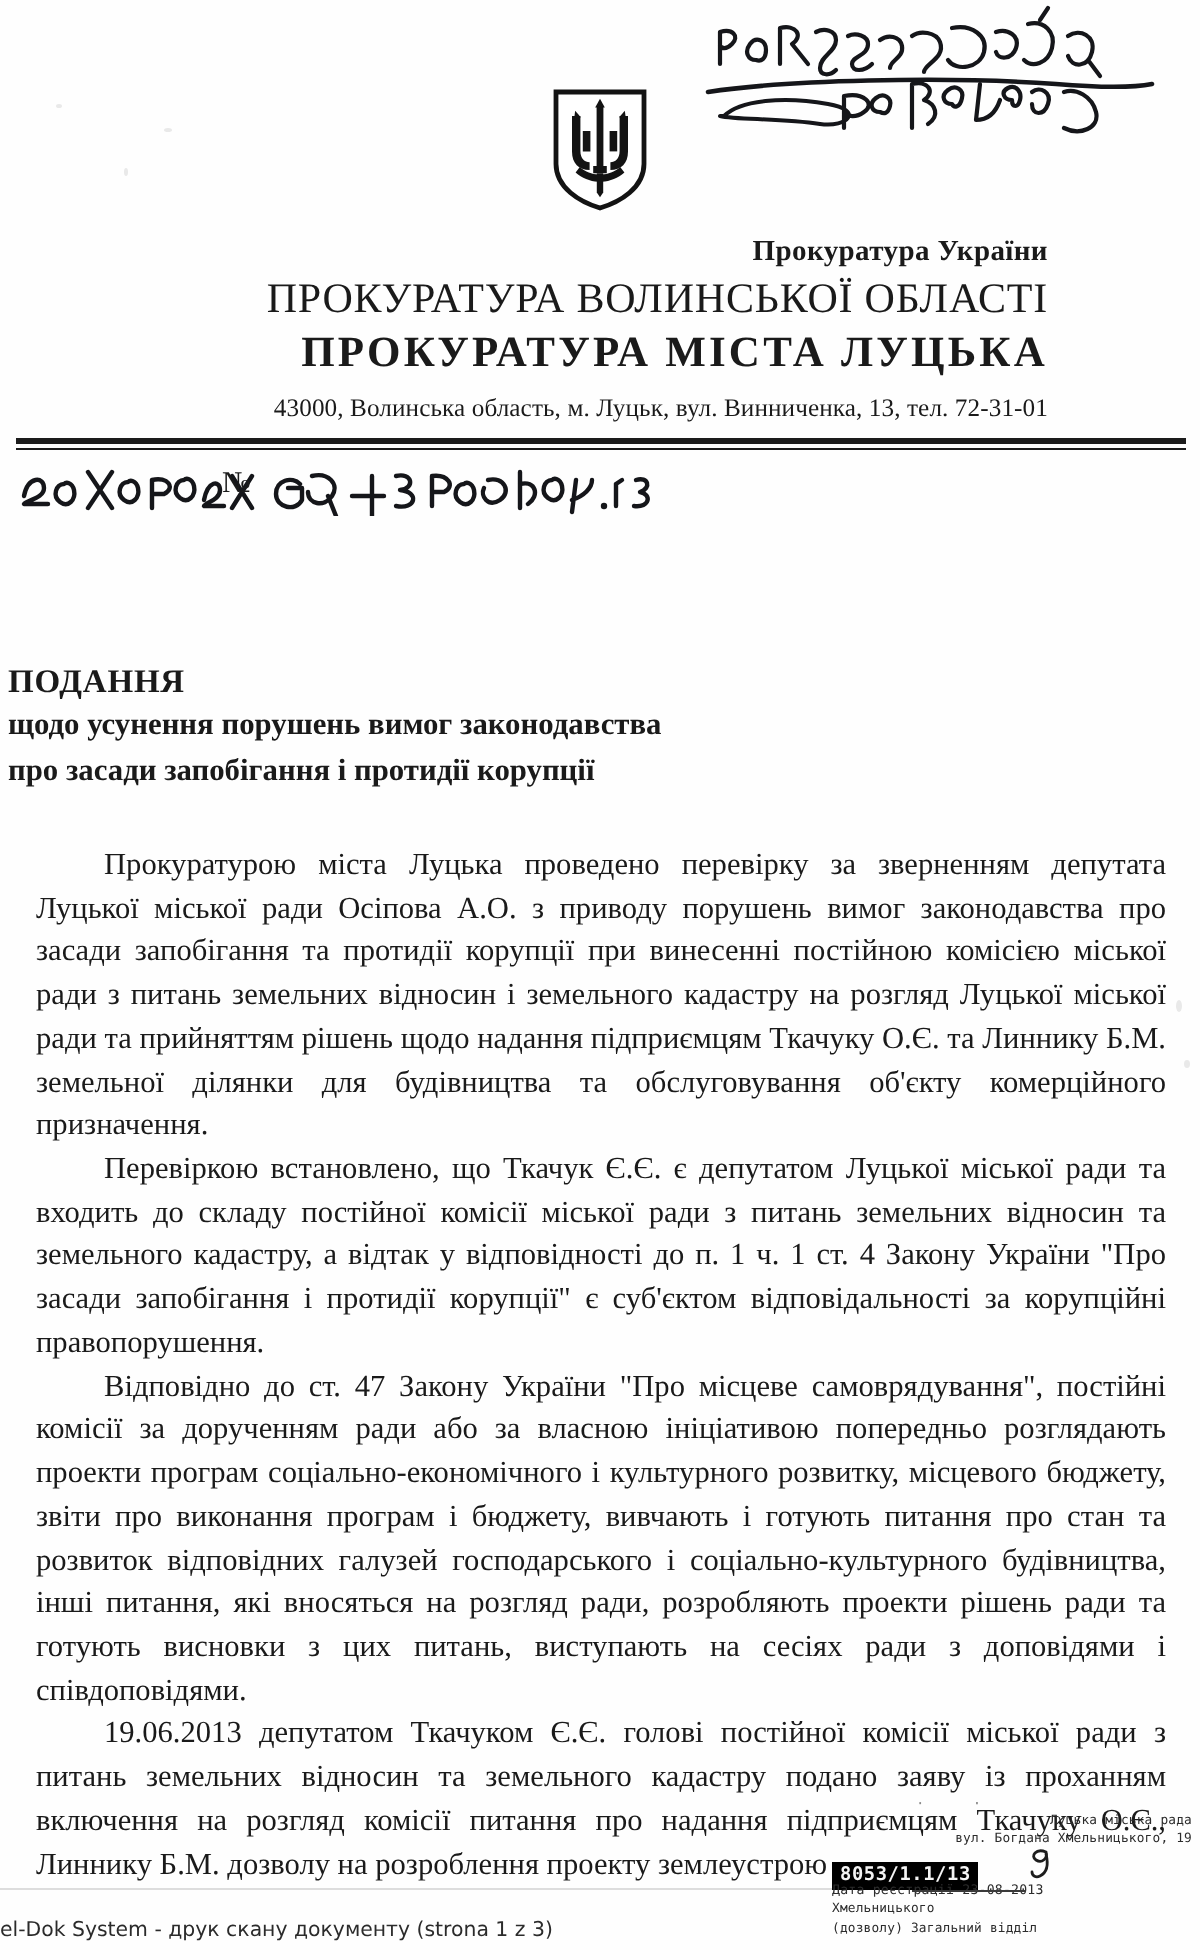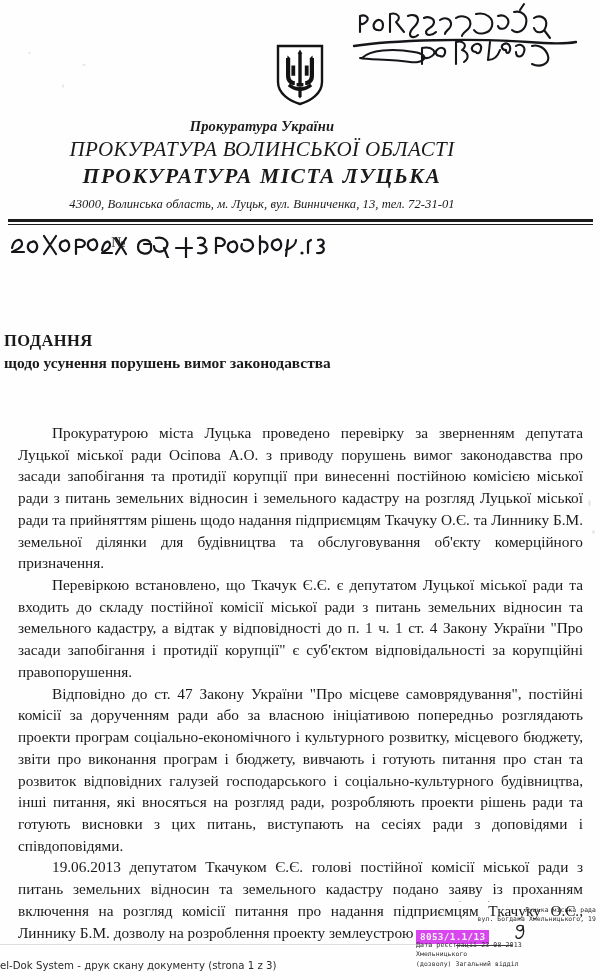--- a/index.html
+++ b/index.html
@@ -42,22 +42,21 @@
     height: 62px;
   }
   .emblem svg { display:block; }
 
   
   .masthead {
     position: absolute;
     top: 118px;
     left: 0;
     width: 524px;
-    text-align: center;
-    font-style: italic;
+    text-align: right;
   }
   .mh-small {
     font-size: 14.5px;
     font-weight: bold;
     letter-spacing: .2px;
     line-height: 1.15;
   }
   .mh-line1 {
     font-size: 21px;
     letter-spacing: .4px;
@@ -163,21 +162,21 @@
     white-space: pre-line;
     text-align: right;
   }
   .reg-numrow {
     position: relative;
     margin-top: 2px;
     height: 13px;
   }
   .reg-num {
     display: inline-block;
-    background: #d946ef;
+    background: #000000;
     color: #f4f4f4;
     font-size: 9.4px;
     font-weight: bold;
     padding: 1px 4px 1.5px 4px;
     letter-spacing: .3px;
   }
   .reg-hand {
     position: absolute;
     left: 96px;
     top: -3px;
@@ -333,20 +332,21 @@
       <path d="M300 14 L300 25 M300 14 L303 12"></path>
       <path d="M310 12 C316 10 318 16 312 18 C318 19 317 26 309 25"></path>
     </svg>
     <div class="num-sym">№</div>
   </div>
 
 
   <div class="title-block">
     <div class="title-main">ПОДАННЯ</div>
     <div class="title-sub">щодо усунення порушень вимог законодавства</div>
+    <div class="title-sub">про засади запобігання і протидії корупції</div>
   </div>
 
   <div class="body-text">
     <p>Прокуратурою міста Луцька проведено перевірку за зверненням депутата Луцької міської ради Осіпова А.О. з приводу порушень вимог законодавства про засади запобігання та протидії корупції при винесенні постійною комісією міської ради з питань земельних відносин і земельного кадастру на розгляд Луцької міської ради та прийняттям рішень щодо надання підприємцям Ткачуку О.Є. та Линнику Б.М. земельної ділянки для будівництва та обслуговування об'єкту комерційного призначення.</p>
     <p>Перевіркою встановлено, що Ткачук Є.Є. є депутатом Луцької міської ради та входить до складу постійної комісії міської ради з питань земельних відносин та земельного кадастру, а відтак у відповідності до п. 1 ч. 1 ст. 4 Закону України "Про засади запобігання і протидії корупції" є суб'єктом відповідальності за корупційні правопорушення.</p>
     <p>Відповідно до ст. 47 Закону України "Про місцеве самоврядування", постійні комісії за дорученням ради або за власною ініціативою попередньо розглядають проекти програм соціально-економічного і культурного розвитку, місцевого бюджету, звіти про виконання програм і бюджету, вивчають і готують питання про стан та розвиток відповідних галузей господарського і соціально-культурного будівництва, інші питання, які вносяться на розгляд ради, розробляють проекти рішень ради та готують висновки з цих питань, виступають на сесіях ради з доповідями і співдоповідями.</p>
     <p>19.06.2013 депутатом Ткачуком Є.Є. голові постійної комісії міської ради з питань земельних відносин та земельного кадастру подано заяву із проханням включення на розгляд комісії питання про надання підприємцям Ткачуку О.Є., Линнику Б.М. дозволу на розроблення проекту землеустрою</p>
   </div>
 
   <div class="seam"></div>

